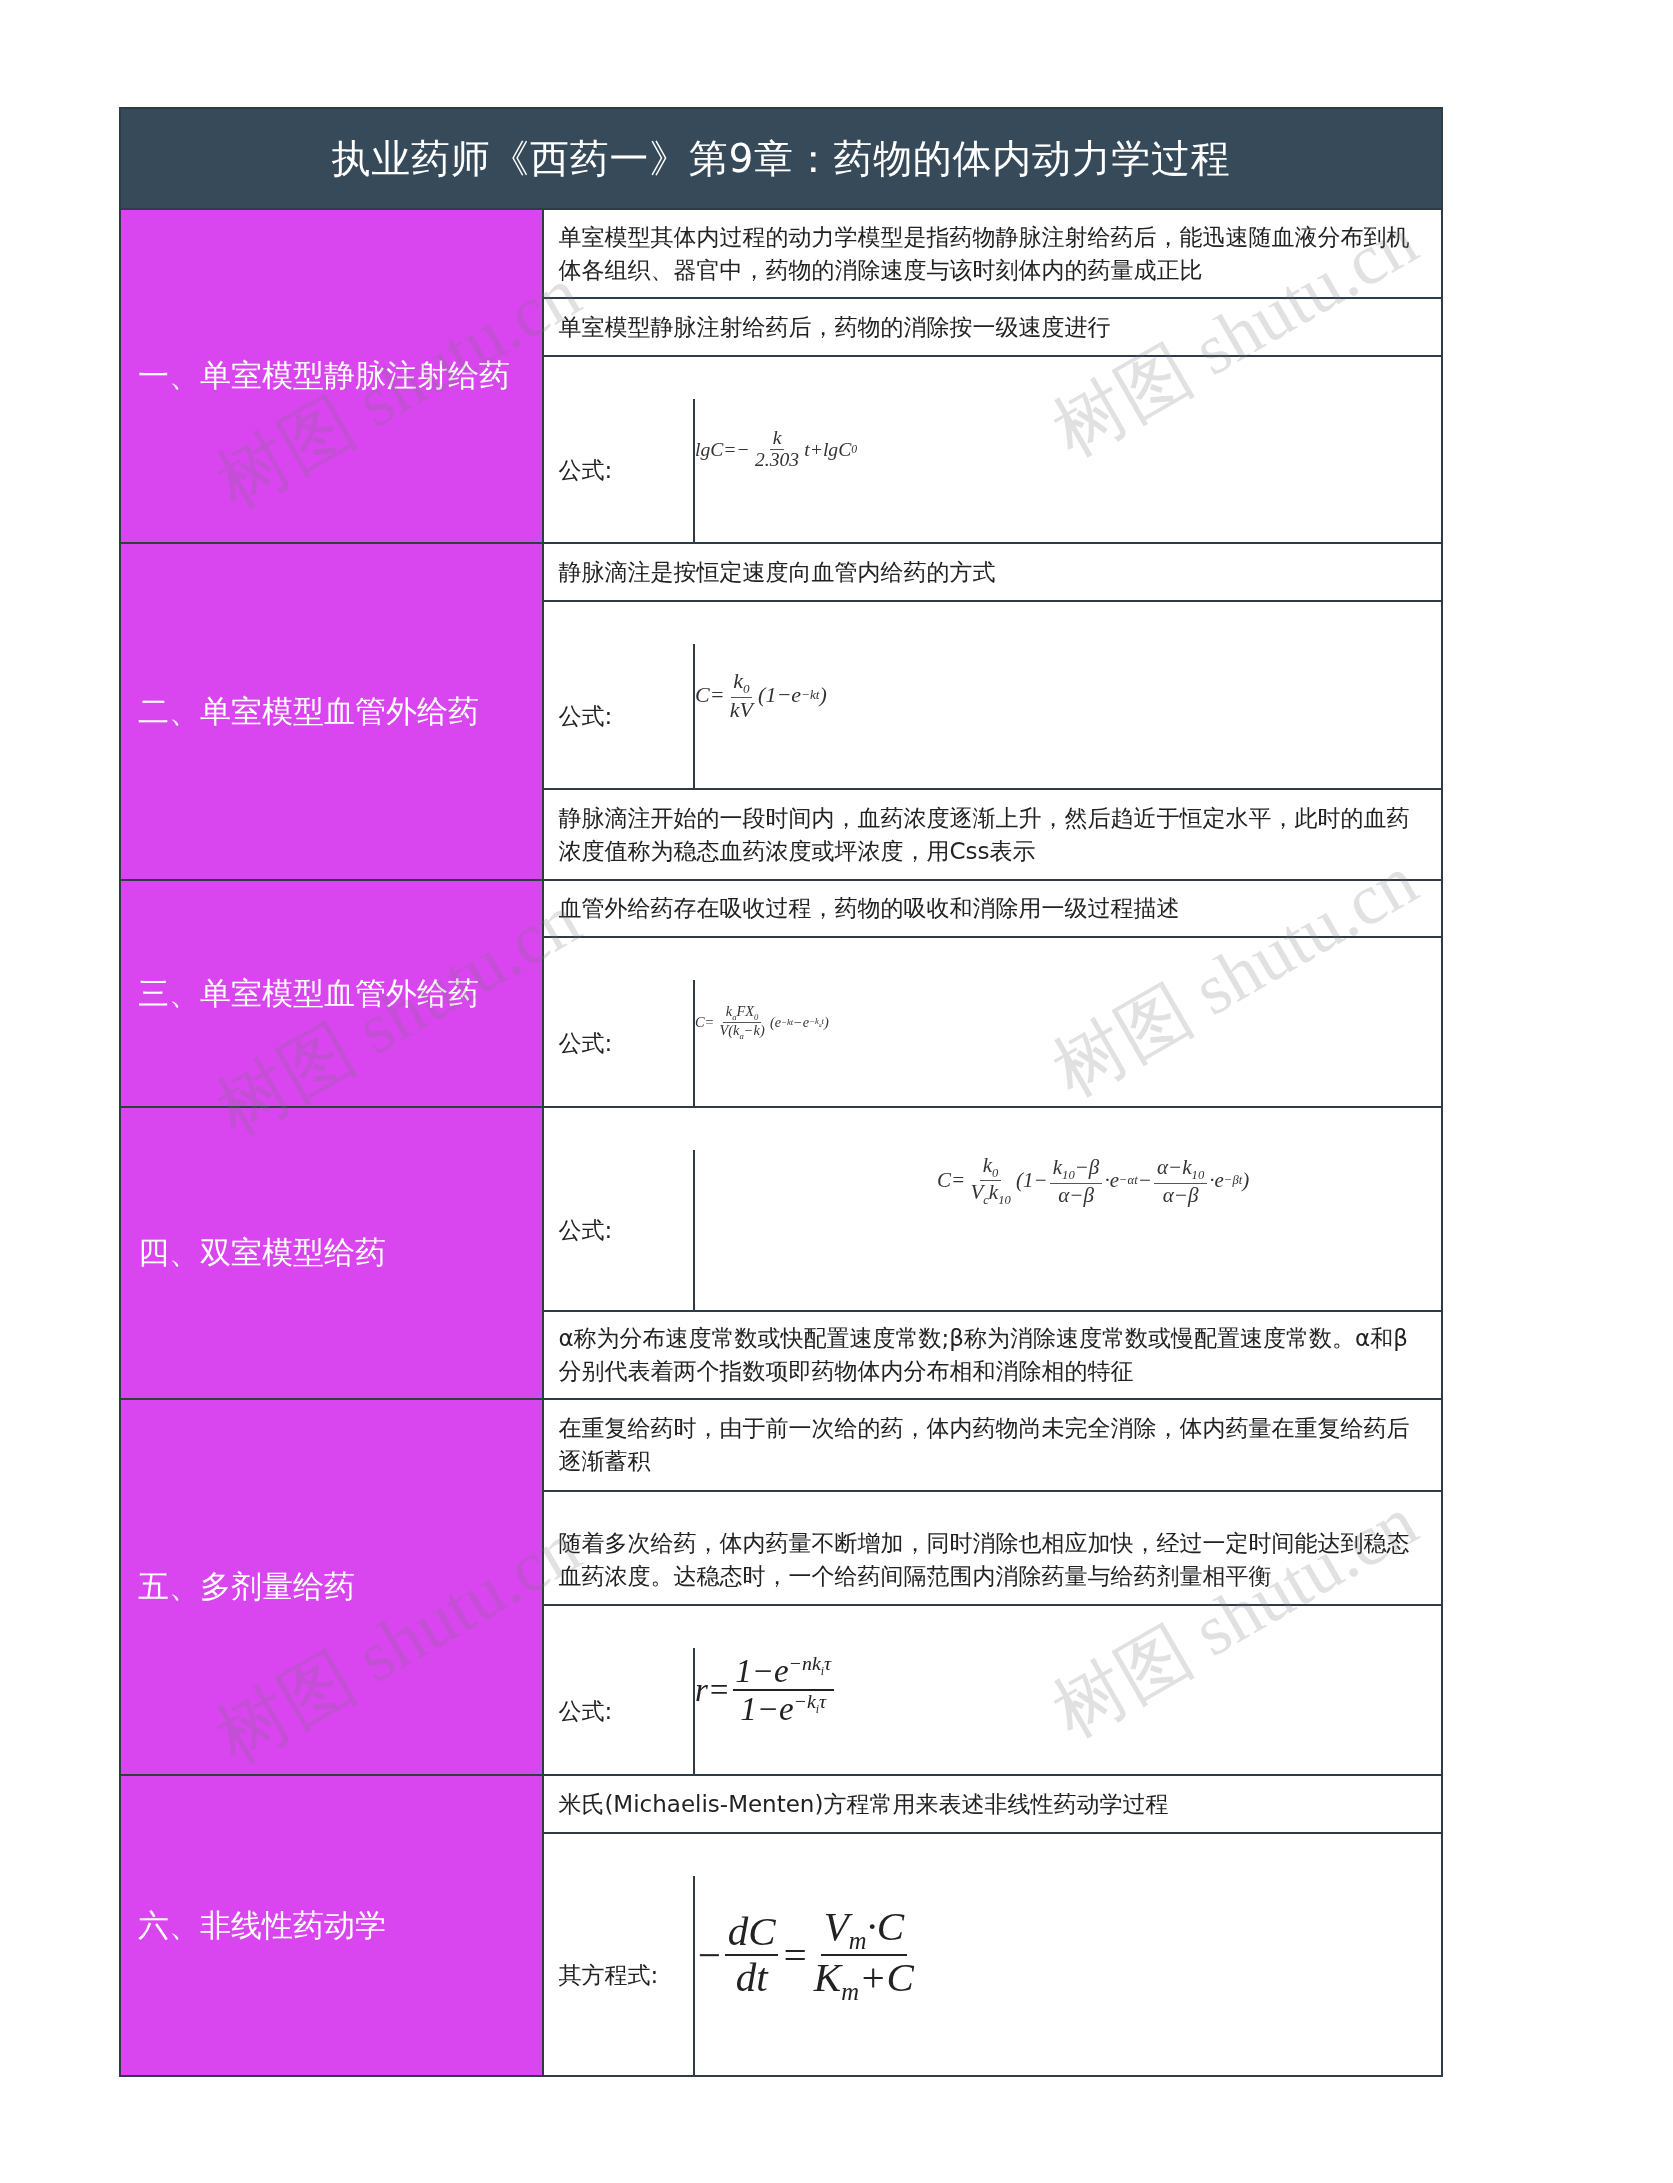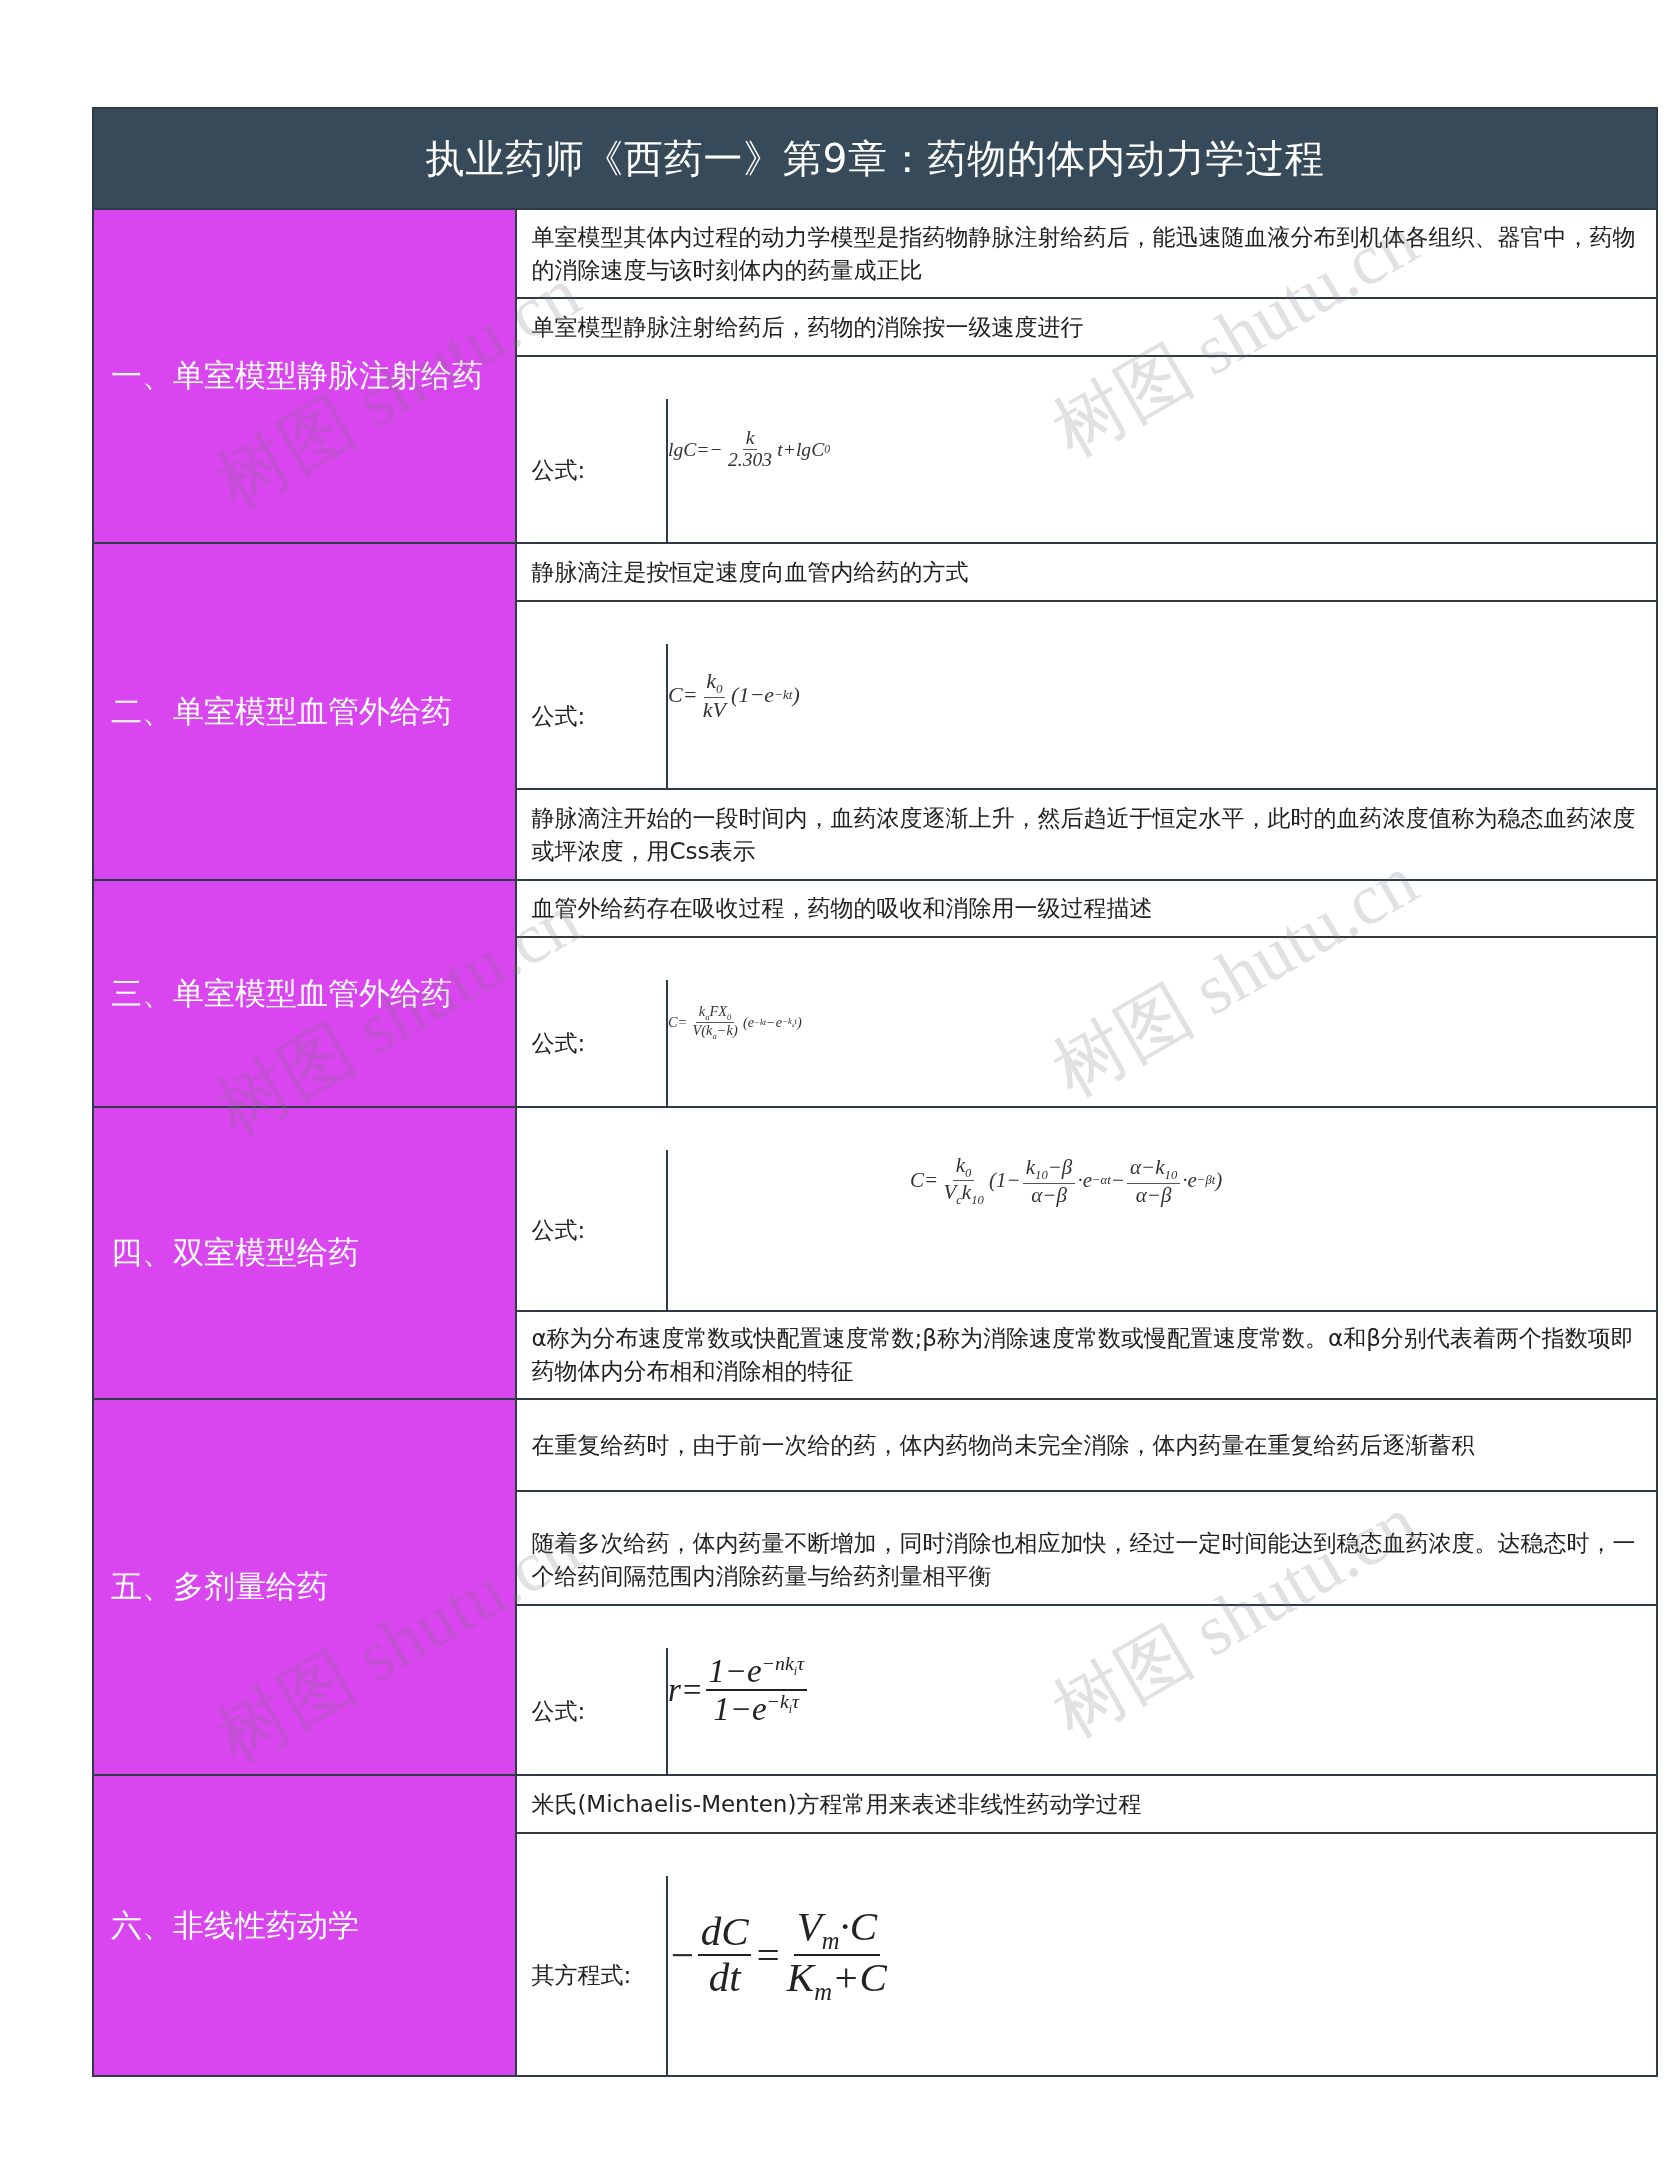--- a/index.html
+++ b/index.html
@@ -1,18 +1,18 @@
 <!DOCTYPE html>
 <html style="font-size:10.5px"><head>
 <meta charset="utf-8">
 <style>
   html, body { margin: 0; padding: 0; background: #ffffff; }
   body { width: 1673px; height: 2183px; position: relative; overflow: hidden;
          font-family: "DejaVu Sans", "Liberation Sans", sans-serif; }
-  .sheet { position: absolute; left: 92px; top: 107px; width: 1566px;
+  .sheet { position: absolute; left: 119px; top: 107px; width: 1324px;
            border: 2px solid #2f3b47; box-sizing: border-box; }
   .header { height: 101px; background: #364a5a; color: #ffffff; display: flex;
             align-items: center; justify-content: center; font-size: 39px;
             border-bottom: 2px solid #2f3b47; box-sizing: border-box; letter-spacing: 0.7px; }
   .section { display: flex; border-bottom: 2px solid #2f3b47; box-sizing: border-box; }
   .section:last-child { border-bottom: none; }
   .sec-label { width: 423px; flex: none; background: #d946ef; color: #ffffff;
                font-size: 31px; display: flex; align-items: center; padding-left: 17px;
                box-sizing: border-box; border-right: 2px solid #2f3b47; }
   .sec-body { flex: 1; display: flex; flex-direction: column; }

